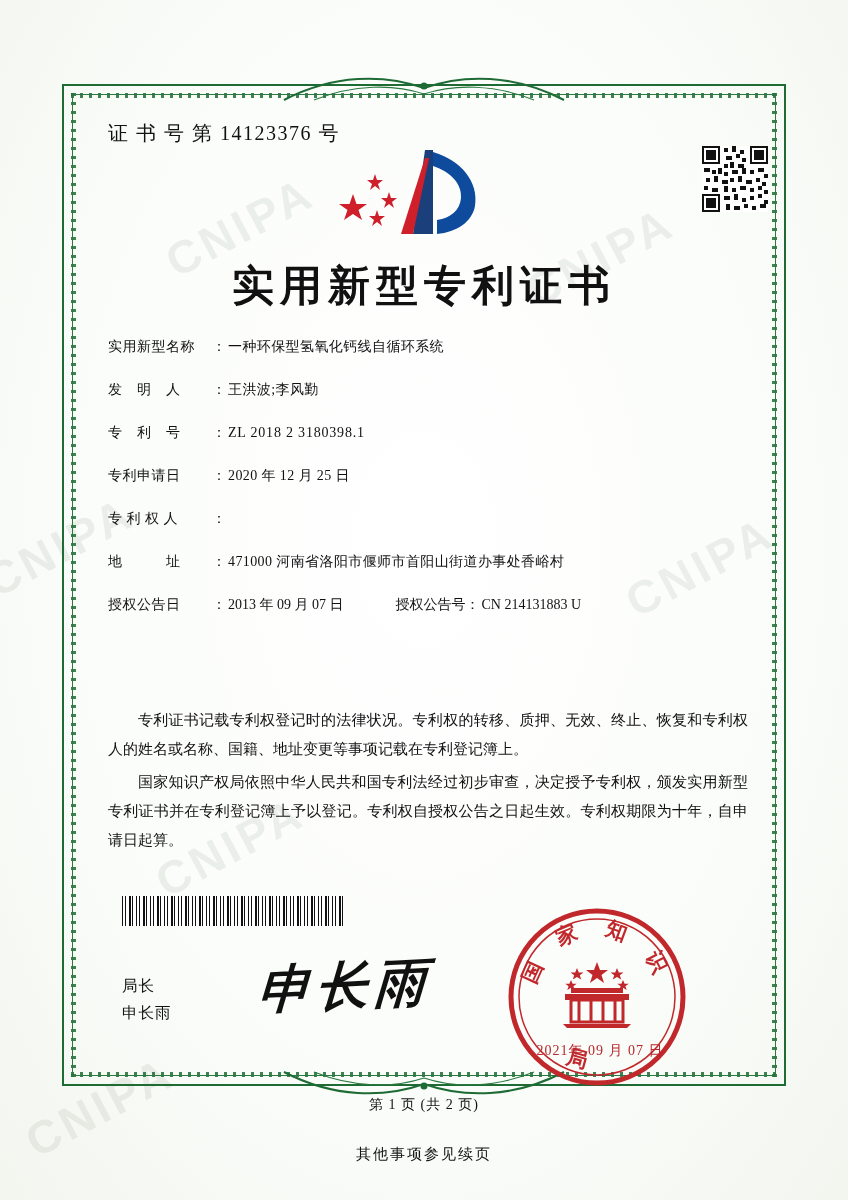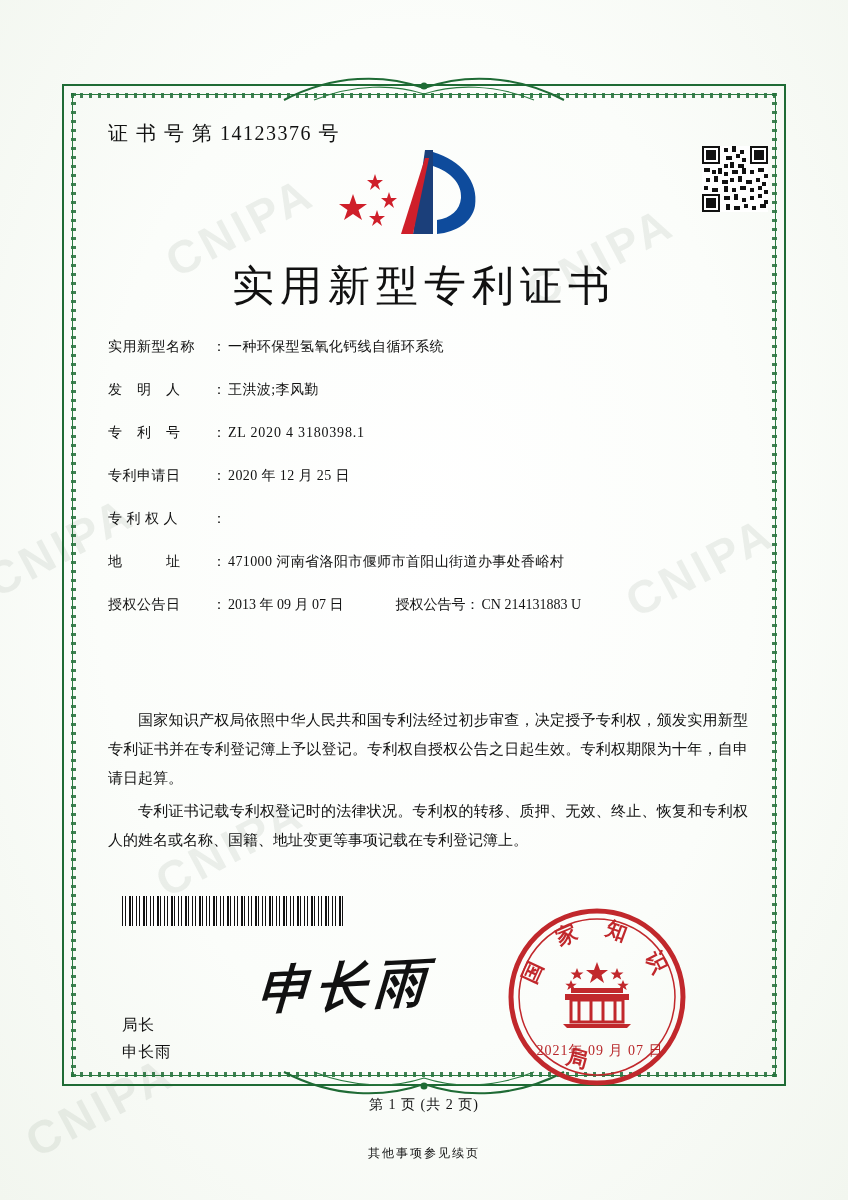--- a/index.html
+++ b/index.html
@@ -136,21 +136,21 @@
     height: 92px;
   }
 
   .title {
     position: absolute;
     left: 0;
     top: 138px;
     width: 648px;
     text-align: center;
     font-family: "DejaVu Serif", "Liberation Serif", serif;
-    font-weight: 400;
+    font-weight: 700;
     font-size: 42px;
     letter-spacing: 6px;
     color: #111;
   }
 
   
   .fields {
     position: absolute;
     left: 8px;
     top: 218px;
@@ -217,21 +217,20 @@
 
   
   .sig-block {
     position: absolute;
     left: 122px;
     top: 972px;
     font-size: 15.5px;
     color: #111;
     line-height: 27px;
     letter-spacing: 1px;
-    margin-top: 39px;
   }
   .handwriting {
     position: absolute;
     left: 258px;
     top: 952px;
     font-family: "DejaVu Serif", serif;
     font-style: italic;
     font-weight: 700;
     font-size: 52px;
     color: #111;
@@ -267,21 +266,21 @@
     font-size: 14px;
     color: #111;
     letter-spacing: 1px;
   }
   .footer-note {
     position: absolute;
     left: 0;
     top: 1145px;
     width: 848px;
     text-align: center;
-    font-size: 12px;
+    font-size: 15px;
     color: #111;
     letter-spacing: 2px;
   }
 </style>
 </head>
 <body>
 
 <div class="page">
 
   <div class="watermarks">
@@ -395,21 +394,21 @@
 
       <div class="row">
         <div class="lbl">发　明　人</div>
         <div class="colon">：</div>
         <div class="val">王洪波;李风勤</div>
       </div>
 
       <div class="row">
         <div class="lbl">专　利　号</div>
         <div class="colon">：</div>
-        <div class="val mono">ZL 2020 4 3180398.1</div>
+        <div class="val mono">ZL 2018 2 3180398.1</div>
       </div>
 
       <div class="row">
         <div class="lbl">专利申请日</div>
         <div class="colon">：</div>
         <div class="val">2020 年 12 月 25 日</div>
       </div>
 
       <div class="row">
         <div class="lbl">专 利 权 人</div>
@@ -427,22 +426,22 @@
         <div class="colon">：</div>
         <div>2013 年 09 月 07 日</div>
         <div class="second-lbl">授权公告号</div>
         <div class="colon">：</div>
         <div>CN 214131883 U</div>
       </div>
 
     </div>
 
     <div class="paragraphs">
+      <p>专利证书记载专利权登记时的法律状况。专利权的转移、质押、无效、终止、恢复和专利权人的姓名或名称、国籍、地址变更等事项记载在专利登记簿上。</p>
       <p>国家知识产权局依照中华人民共和国专利法经过初步审查，决定授予专利权，颁发实用新型专利证书并在专利登记簿上予以登记。专利权自授权公告之日起生效。专利权期限为十年，自申请日起算。</p>
-      <p>专利证书记载专利权登记时的法律状况。专利权的转移、质押、无效、终止、恢复和专利权人的姓名或名称、国籍、地址变更等事项记载在专利登记簿上。</p>
     </div>
   </div>
 
   <div class="barcode"></div>
 
   <div class="sig-block">
     <div>局长</div>
     <div>申长雨</div>
   </div>
   <div class="handwriting">申长雨</div>

